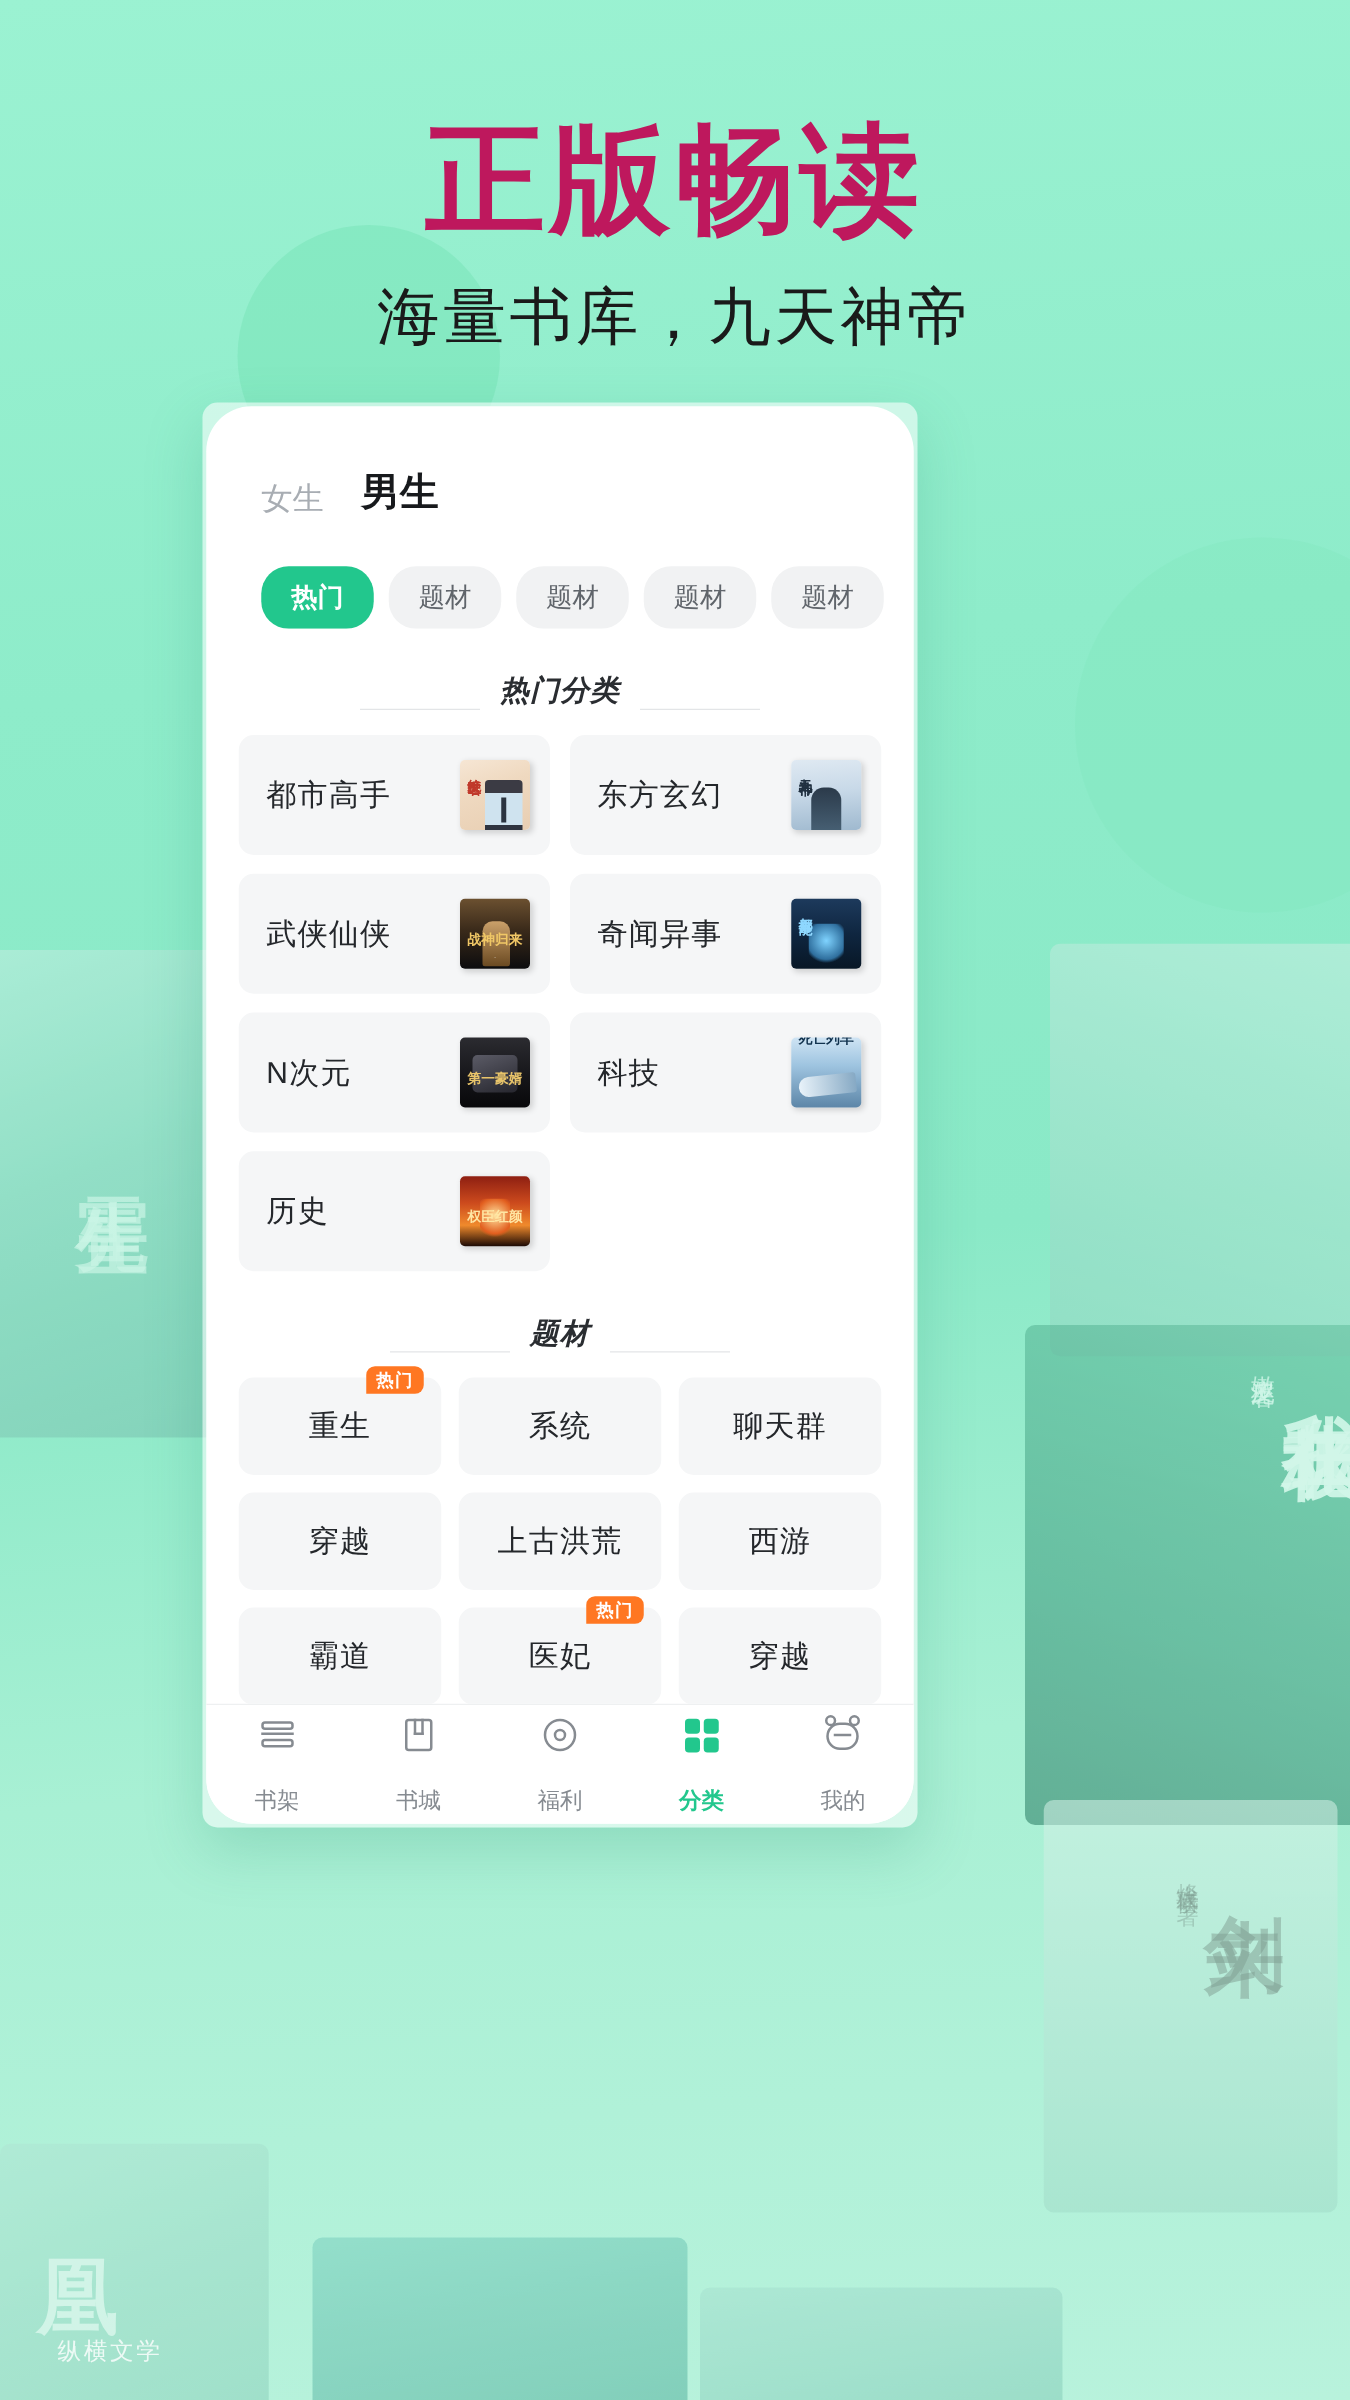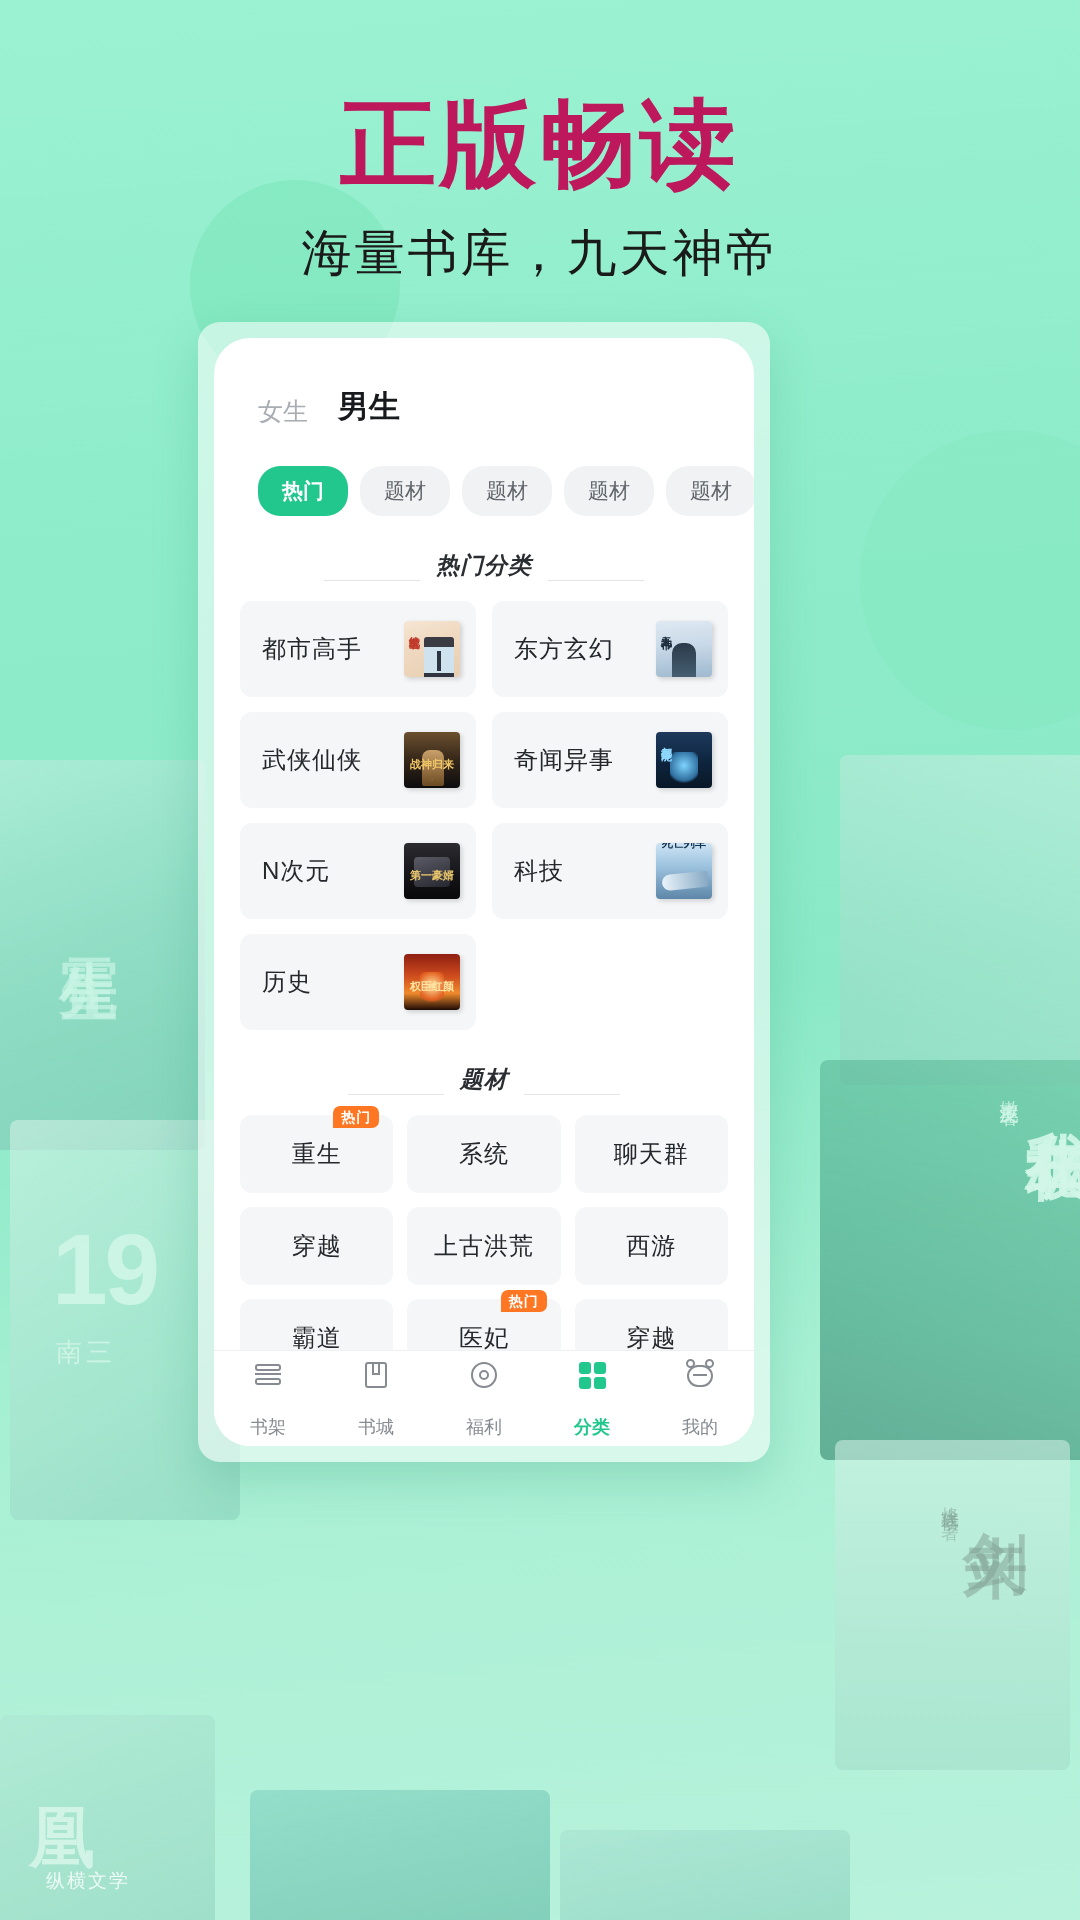--- a/index.html
+++ b/index.html
@@ -107,26 +107,25 @@
     font-weight: 400;
     color: #1a1a1a;
     letter-spacing: 3px;
   }
 
   
   .phone {
     position: absolute;
     left: 162px; top: 322px;
     width: 572px; height: 1140px;
-    border-radius: 22px;
+    border-radius: 12px;
     background: rgba(255,255,255,0.55);
-    padding: 16px;
+    padding: 3px;
     box-shadow: 0 18px 46px rgba(40,140,110,.22);
     z-index: 6;
-    margin-left: 36px;
   }
   .phone-screen {
     width: 100%; height: 100%;
     background: #ffffff;
     border-radius: 36px;
     overflow: hidden;
     position: relative;
     display: flex;
     flex-direction: column;
   }
@@ -373,24 +372,20 @@
 <body>
 
 <div class="bg-root">
   <div class="bg-blob blob-1"></div>
   <div class="bg-blob blob-2"></div>
 
   <div class="bg-covers">
     <div class="bg-cover bgc-a">
       <span class="bc-txt">霍先生</span>
     </div>
-    <div class="bg-cover bgc-b">
-      <span class="bc-num">19</span>
-      <span class="bc-sub">南三</span>
-    </div>
     <div class="bg-cover bgc-c">
       <span class="bc-txt">凰</span>
     </div>
     <div class="bg-cover bgc-d"></div>
     <div class="bg-cover bgc-e">
       <span class="bc-txt">我在北极</span>
       <span class="bc-txt2">嫩皮泥著</span>
     </div>
     <div class="bg-cover bgc-f">
       <span class="bc-txt">剑来</span>

